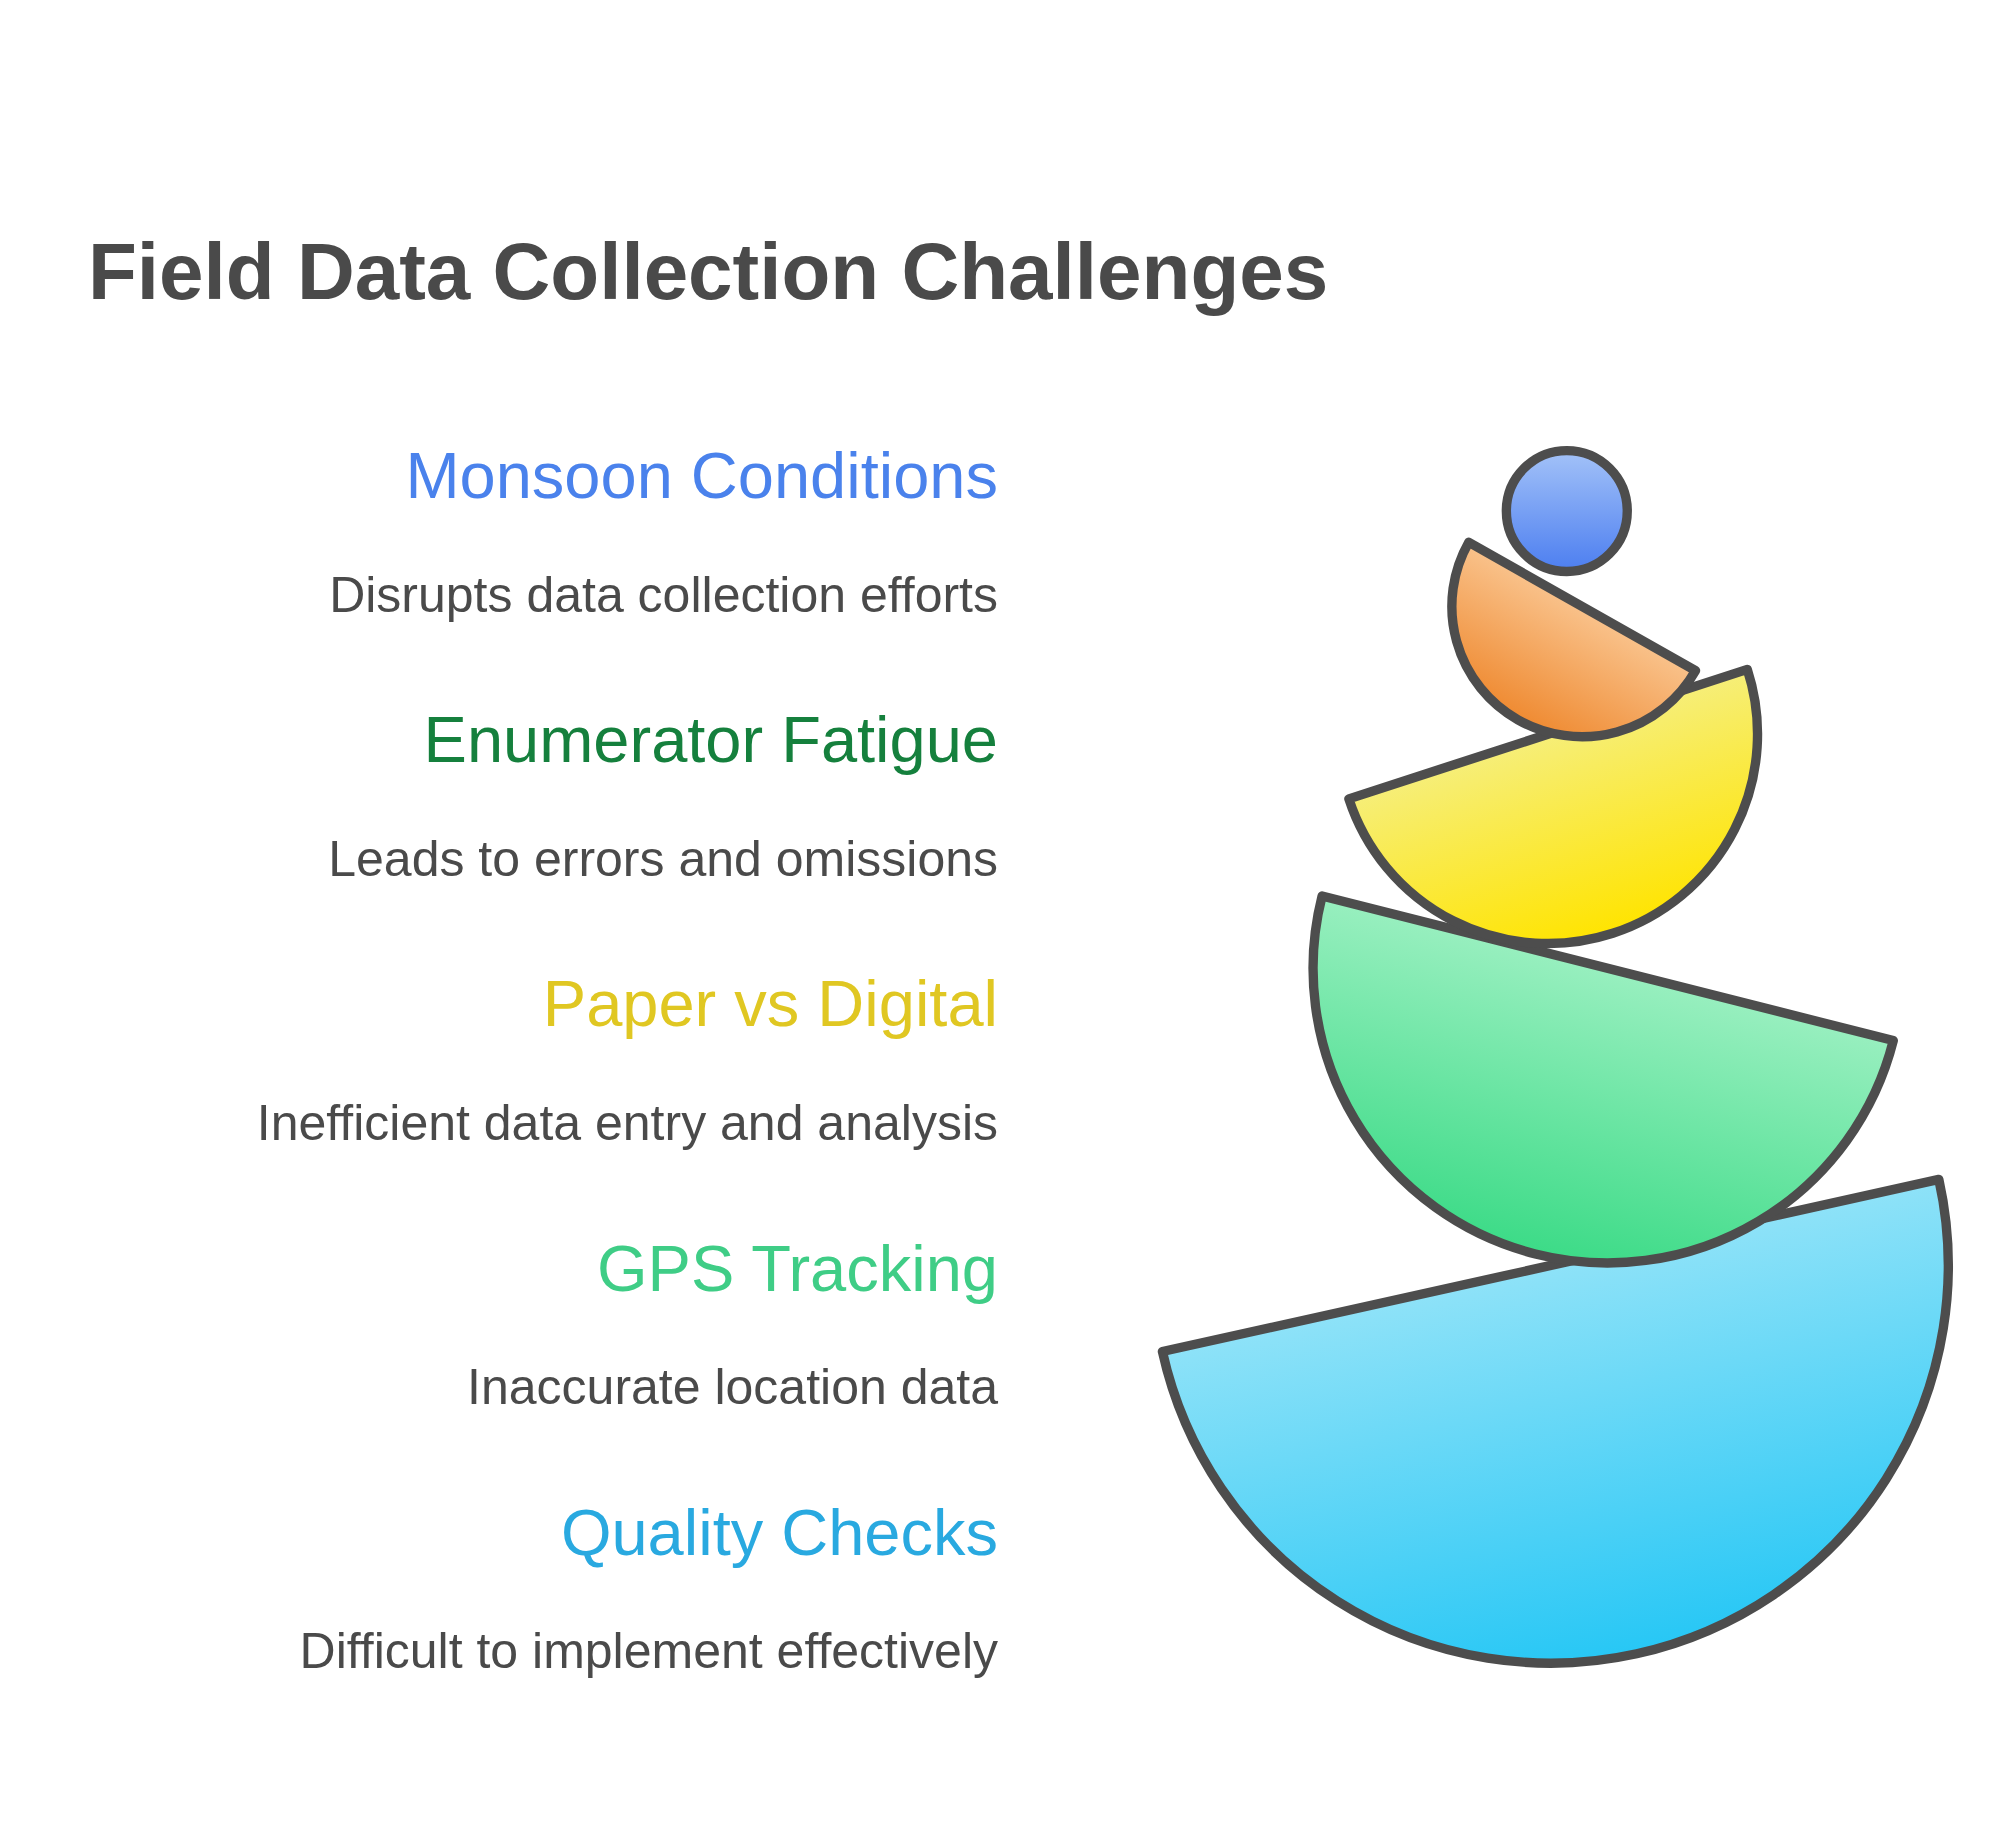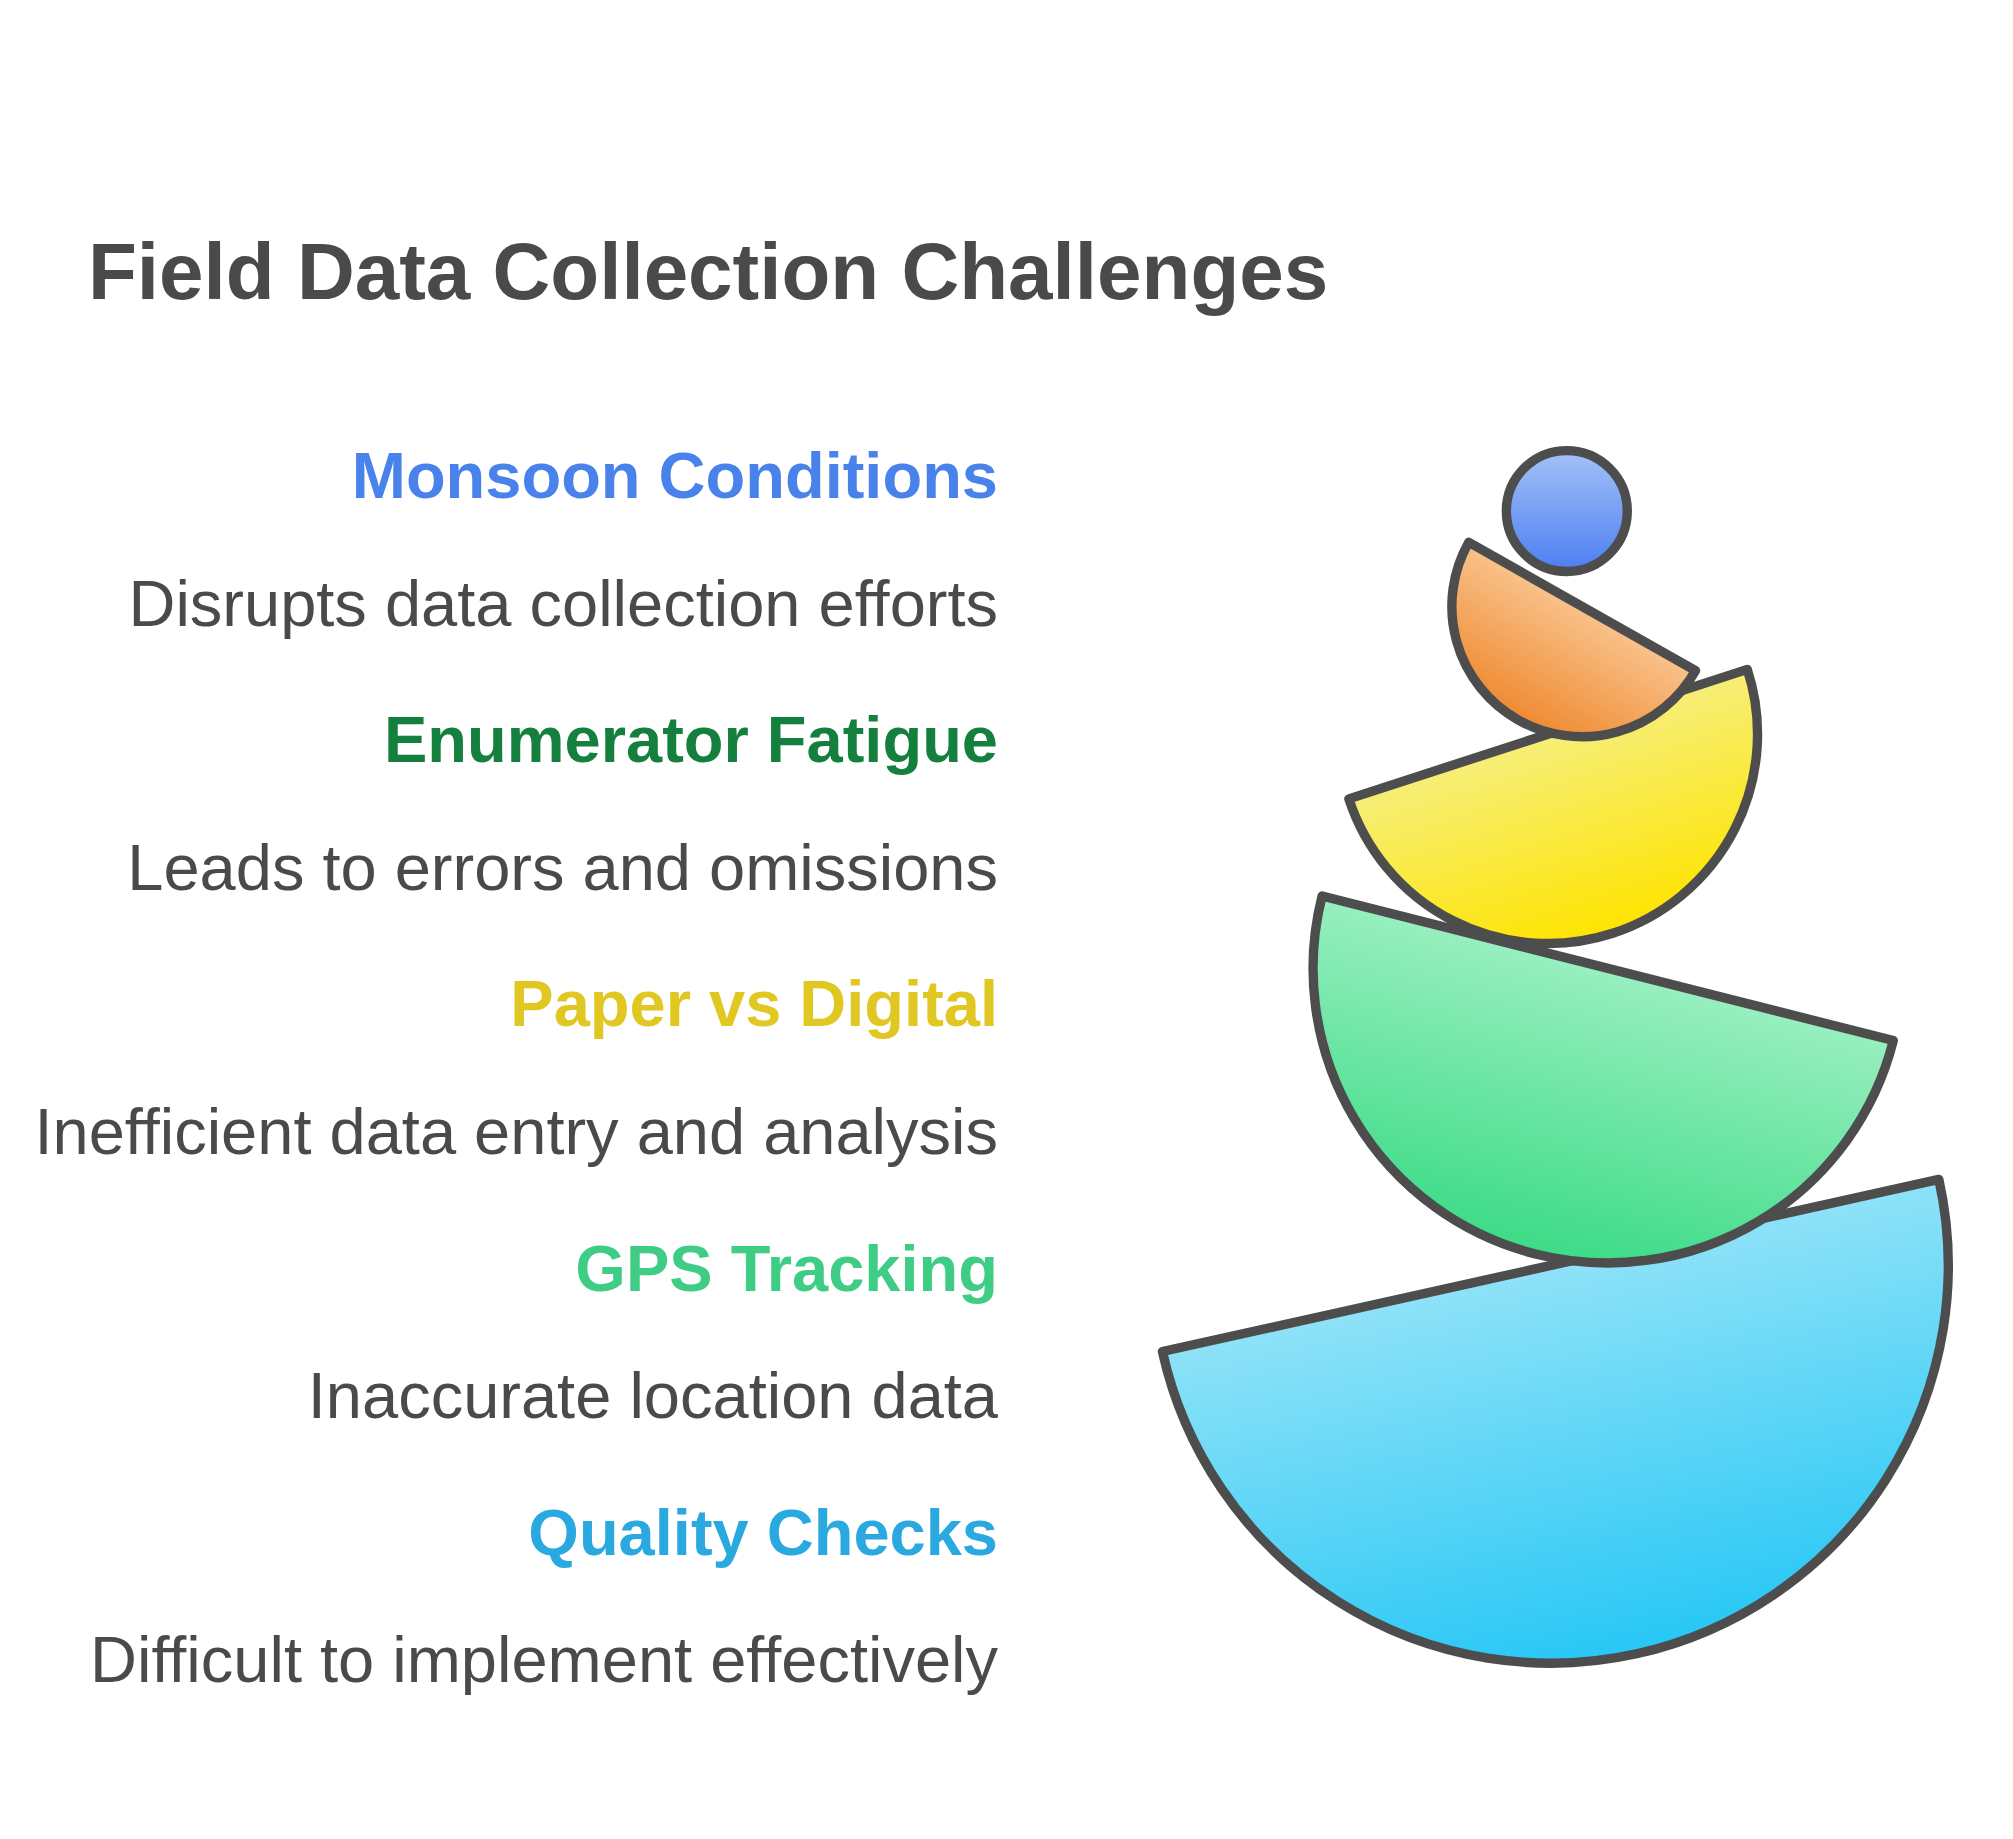--- a/index.html
+++ b/index.html
@@ -31,29 +31,29 @@
     top: 0;
     width: 998px;
     height: 1840px;
     text-align: right;
   }
   .challenge-heading {
     position: absolute;
     left: 0;
     right: 0;
     font-size: 65px;
-    font-weight: 700;
+    font-weight: 400;
     line-height: 1.1;
     white-space: nowrap;
   }
   .challenge-desc {
     position: absolute;
     left: 0;
     right: 0;
-    font-size: 65px;
+    font-size: 50px;
     font-weight: 400;
     line-height: 1.1;
     color: #4A4A4A;
     white-space: nowrap;
   }
   .h1 { top: 440px; }
   .d1 { top: 568px; }
   .h2 { top: 704px; }
   .d2 { top: 832px; padding-left: 9px; }
   .h3 { top: 968px; }

